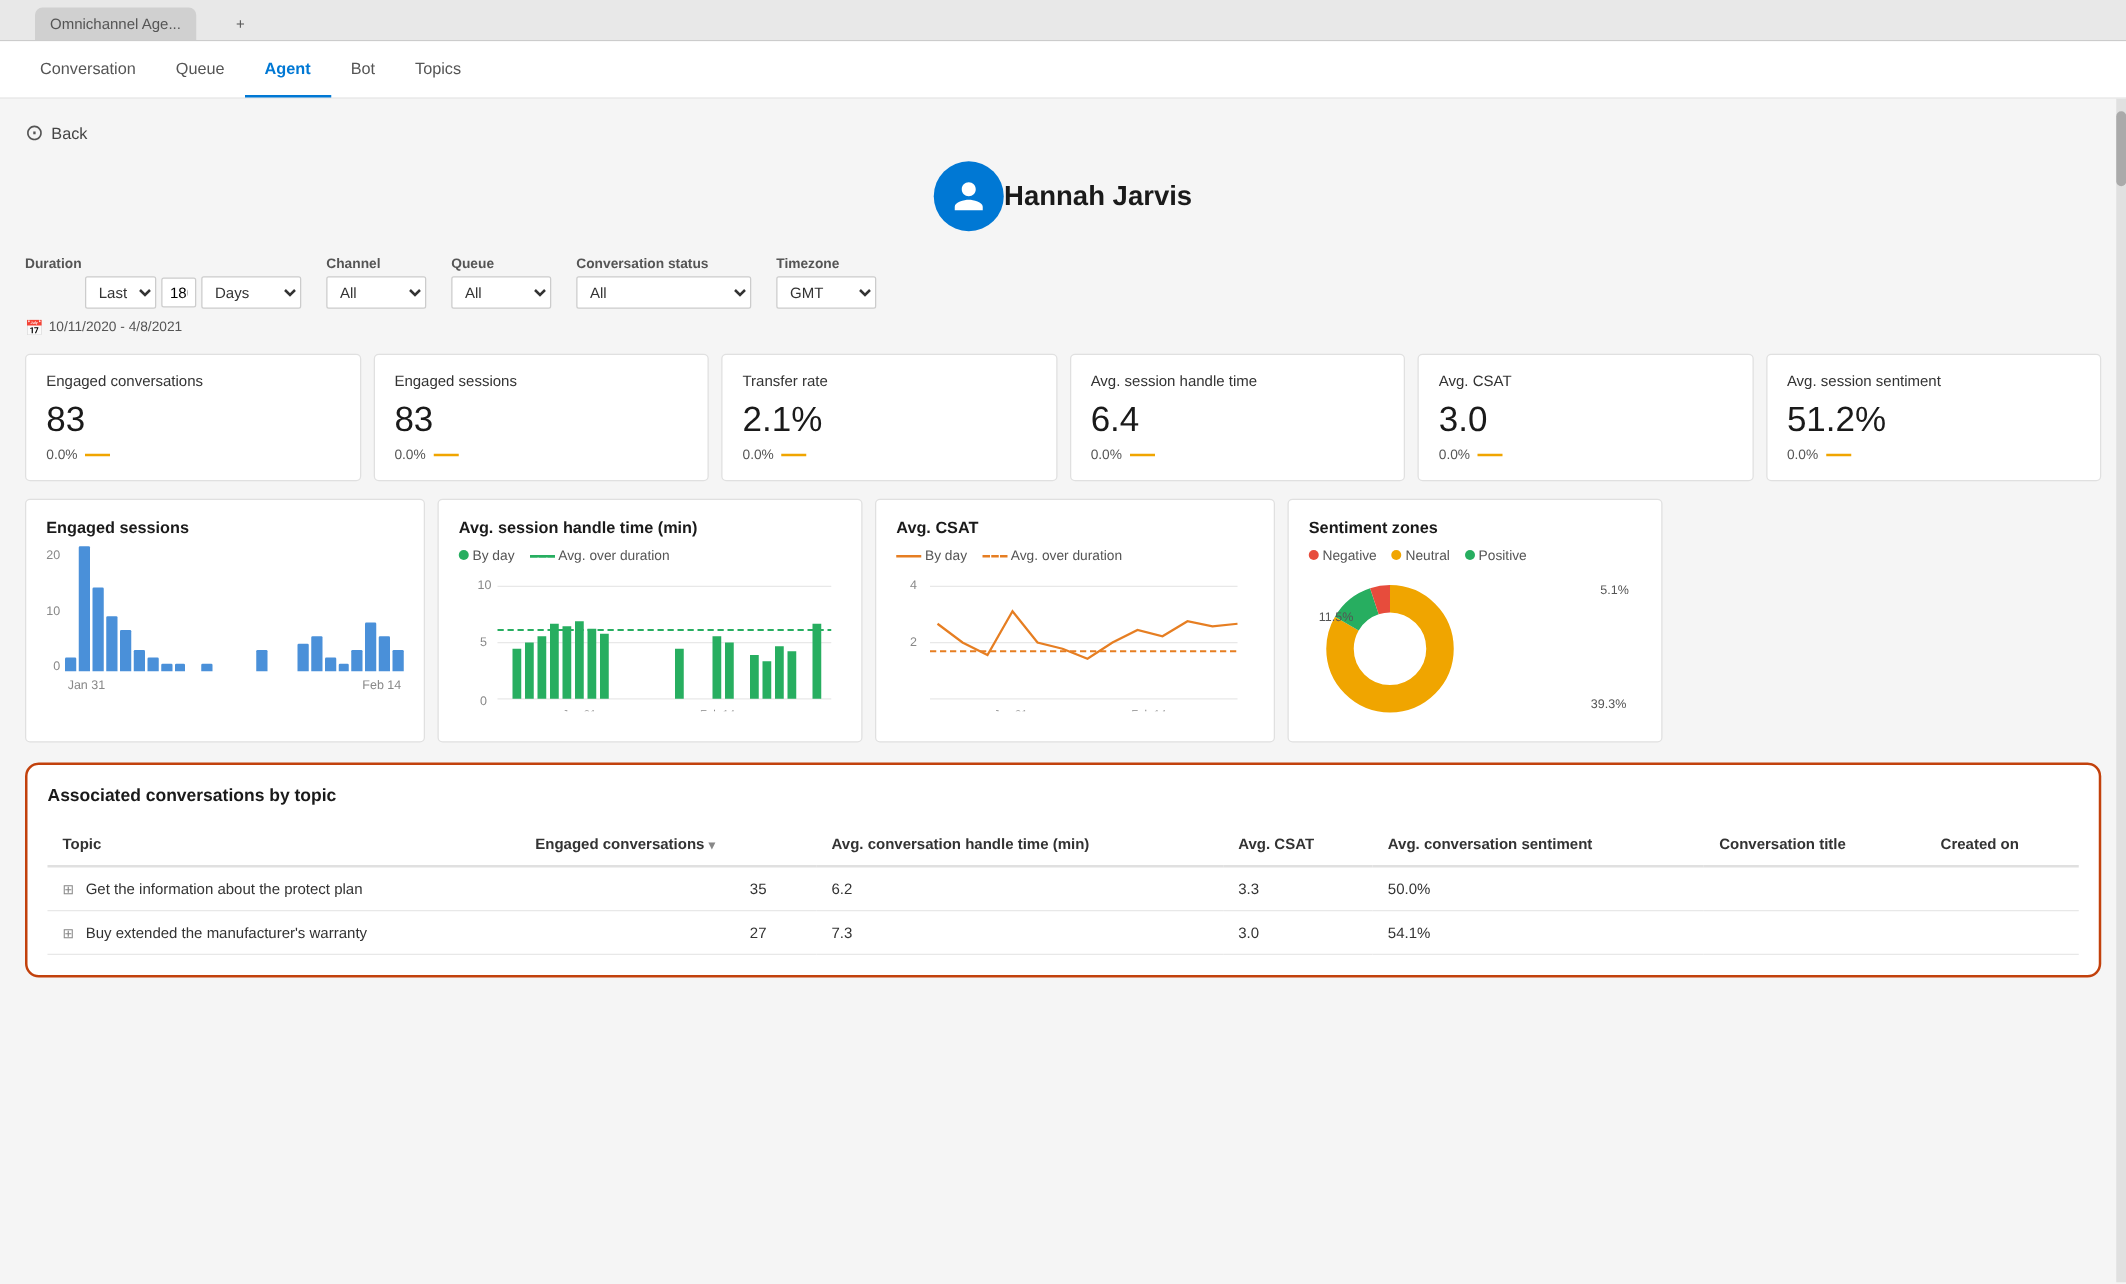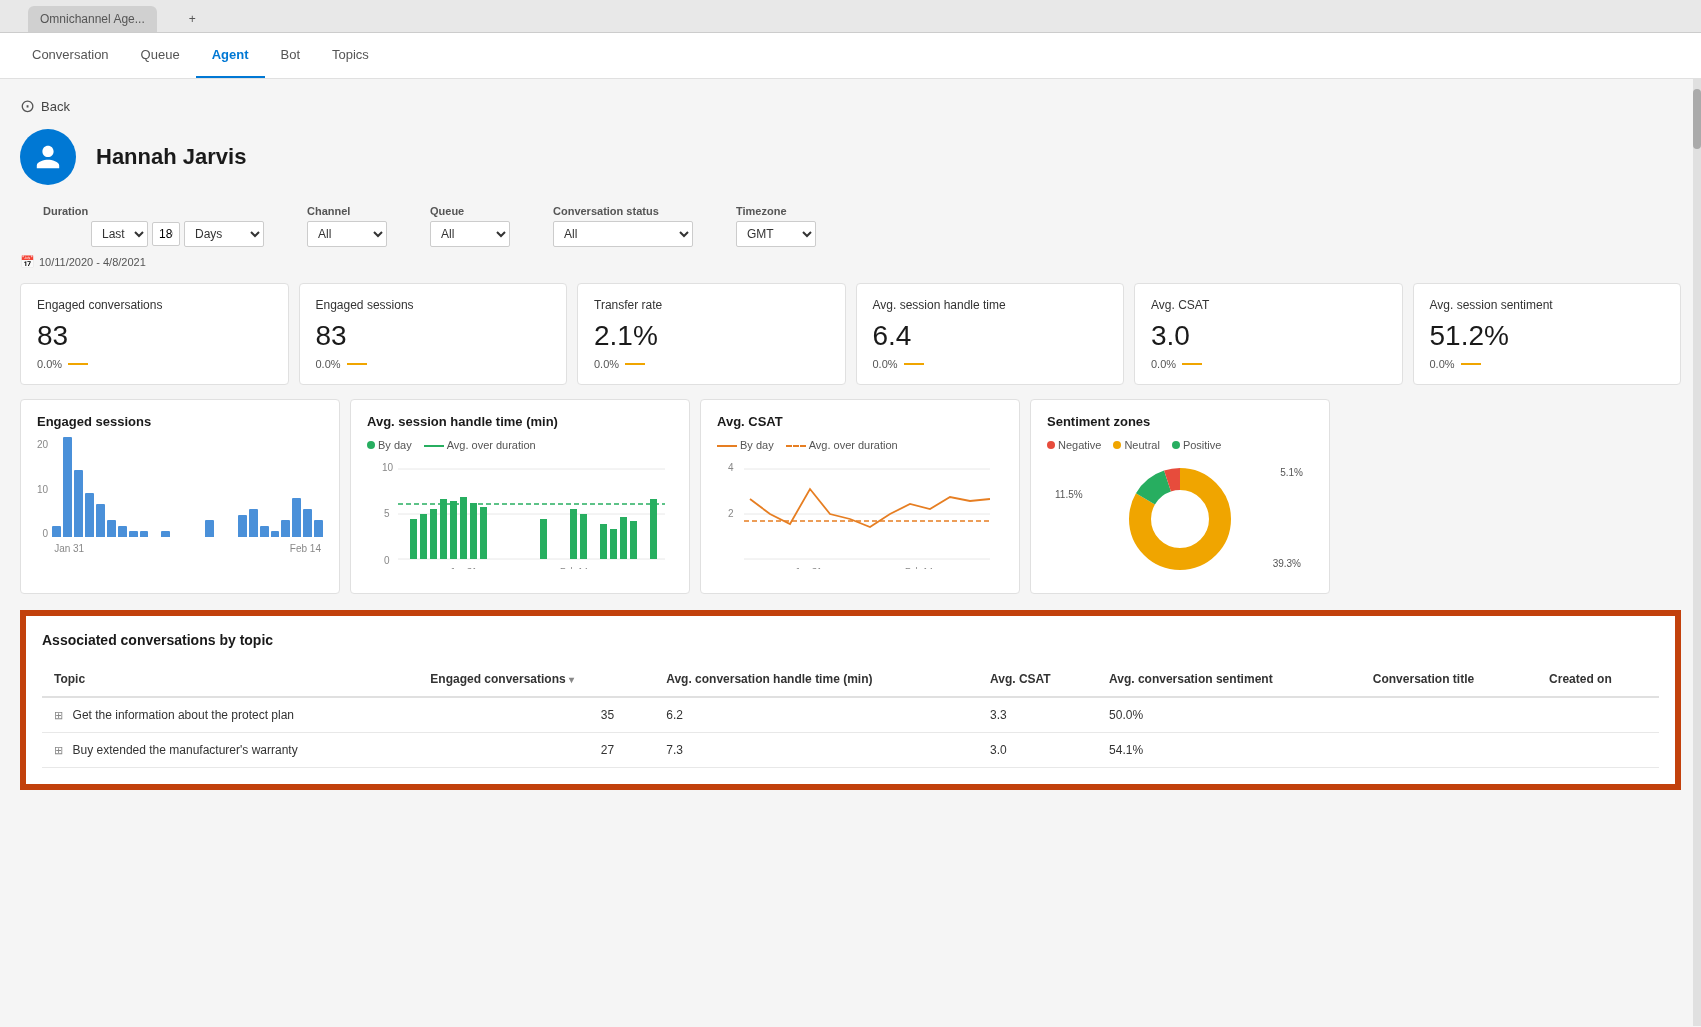--- a/index.html
+++ b/index.html
@@ -74,22 +74,23 @@
       color: #444;
       cursor: pointer;
       font-size: 13px;
     }
     .back-icon { font-size: 18px; color: #555; }
 
     
     .agent-header {
       display: flex;
       align-items: center;
-      gap: 20px;
+      gap: 0;
       margin-bottom: 20px;
+      justify-content: center;
     }
     .agent-avatar {
       width: 56px;
       height: 56px;
       border-radius: 50%;
       background: #0078d4;
       display: flex;
       align-items: center;
       justify-content: center;
       color: #fff;
@@ -102,21 +103,21 @@
     }
 
     
     .filters-row {
       display: flex;
       align-items: flex-end;
       gap: 20px;
       margin-bottom: 8px;
       flex-wrap: wrap;
     }
-    .filter-group { display: flex; flex-direction: column; gap: 4px; margin-left: 23px; }
+    .filter-group { display: flex; flex-direction: column; gap: 4px; }
     .filter-label { font-size: 11px; color: #555; font-weight: 600; }
     .filter-controls { display: flex; align-items: center; gap: 4px; padding-left: 48px; }
     .filter-select {
       border: 1px solid #ccc;
       border-radius: 2px;
       padding: 4px 6px;
       font-size: 12px;
       background: #fff;
       cursor: pointer;
       color: #333;
@@ -179,22 +180,22 @@
     .bar { background: #4a90d9; border-radius: 1px 1px 0 0; min-width: 6px; }
     .chart-labels { display: flex; justify-content: space-between; font-size: 10px; color: #888; margin-top: 4px; padding: 0 2px; }
     .chart-y-labels { display: flex; flex-direction: column; justify-content: space-between; font-size: 10px; color: #888; margin-right: 4px; text-align: right; height: 100px; }
 
     
     .line-chart-container { width: 100%; height: 110px; }
 
     
     .table-section {
       background: #fff;
-      border: 6px solid #c2410c;
-      border-radius: 0;
+      border: 2px solid #c2410c;
+      border-radius: 11px;
       padding: 16px;
     }
     .table-section-title { font-size: 14px; font-weight: 600; color: #1a1a1a; margin-bottom: 14px; }
     .data-table { width: 100%; border-collapse: collapse; }
     .data-table th {
       font-size: 12px;
       font-weight: 600;
       color: #333;
       text-align: left;
       padding: 10px 12px;
@@ -484,21 +485,21 @@
       </svg>
     </div>
 
     <div class="chart-card" style="max-width:300px;">
       <div class="chart-title">Sentiment zones</div>
       <div class="chart-legend">
         <span><span class="legend-dot" style="background:#e74c3c;"></span>Negative</span>
         <span><span class="legend-dot" style="background:#f0a500;"></span>Neutral</span>
         <span><span class="legend-dot" style="background:#27ae60;"></span>Positive</span>
       </div>
-      <div style="display:flex;align-items:center;justify-content:center;position:relative;height:120px;">
+      <div style="display:flex;align-items:center;position:relative;height:120px;">
         <svg width="130" height="120" viewBox="0 0 130 120">
 
           <circle cx="65" cy="60" r="40" fill="none" stroke="#f0a500" stroke-width="22" stroke-dasharray="209.3 251.3" stroke-dashoffset="0" transform="rotate(-90 65 60)"></circle>
           <circle cx="65" cy="60" r="40" fill="none" stroke="#27ae60" stroke-width="22" stroke-dasharray="28.9 251.3" stroke-dashoffset="-209.3" transform="rotate(-90 65 60)"></circle>
           <circle cx="65" cy="60" r="40" fill="none" stroke="#e74c3c" stroke-width="22" stroke-dasharray="12.8 251.3" stroke-dashoffset="-238.2" transform="rotate(-90 65 60)"></circle>
           <circle cx="65" cy="60" r="28" fill="white"></circle>
         </svg>
 
         <div style="position:absolute;top:8px;right:10px;font-size:10px;color:#555;">5.1%</div>
         <div style="position:absolute;top:30px;left:8px;font-size:10px;color:#555;">11.5%</div>

